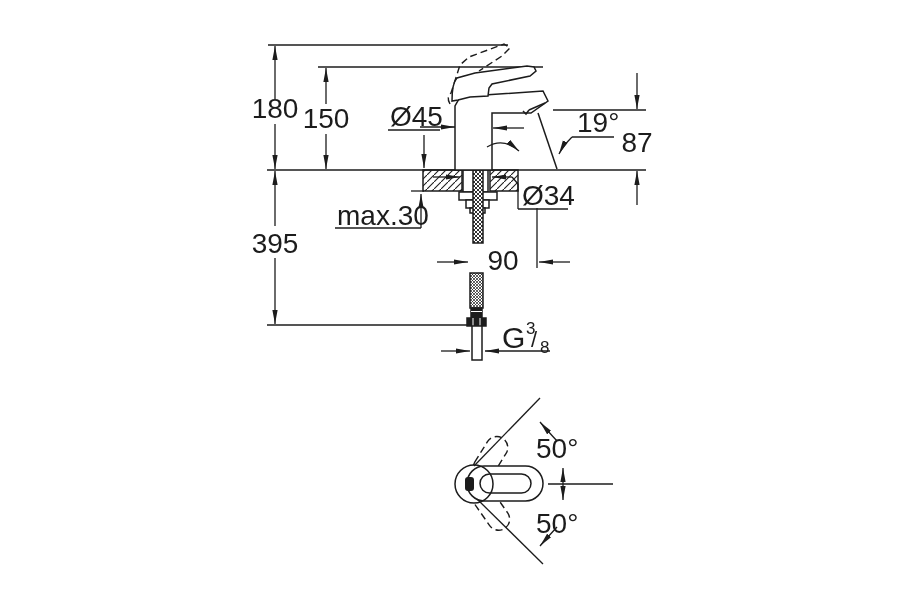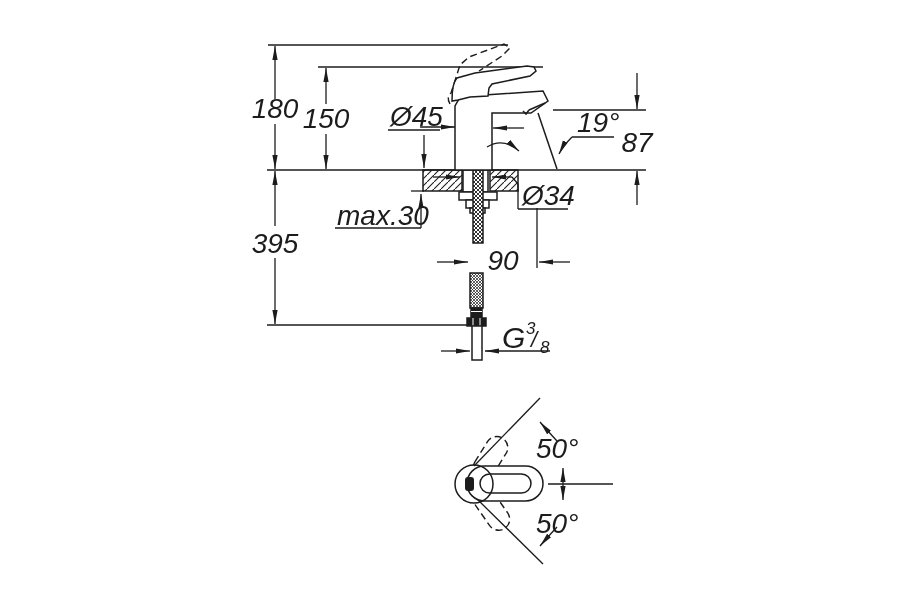--- a/index.html
+++ b/index.html
@@ -1,16 +1,16 @@
 <!DOCTYPE html>
 <html><head>
 <meta charset="utf-8">
 <style>
   html,body{margin:0;padding:0;background:#ffffff;width:900px;height:600px;overflow:hidden;}
-  .stage{position:relative;width:872px;height:600px;background:#fff;font-style:italic;}
+  .stage{position:relative;width:872px;height:600px;background:#fff;}
   svg{position:absolute;left:0;top:0;}
   svg text{font-family:"Liberation Sans","DejaVu Sans",sans-serif;fill:#1c1c1c;}
   .dim{font-size:28px;}
   .dim-small{font-size:17px;}
   .gmain{font-size:30px;}
   .slash{font-size:22px;}
 </style>
 </head>
 <body>
 

